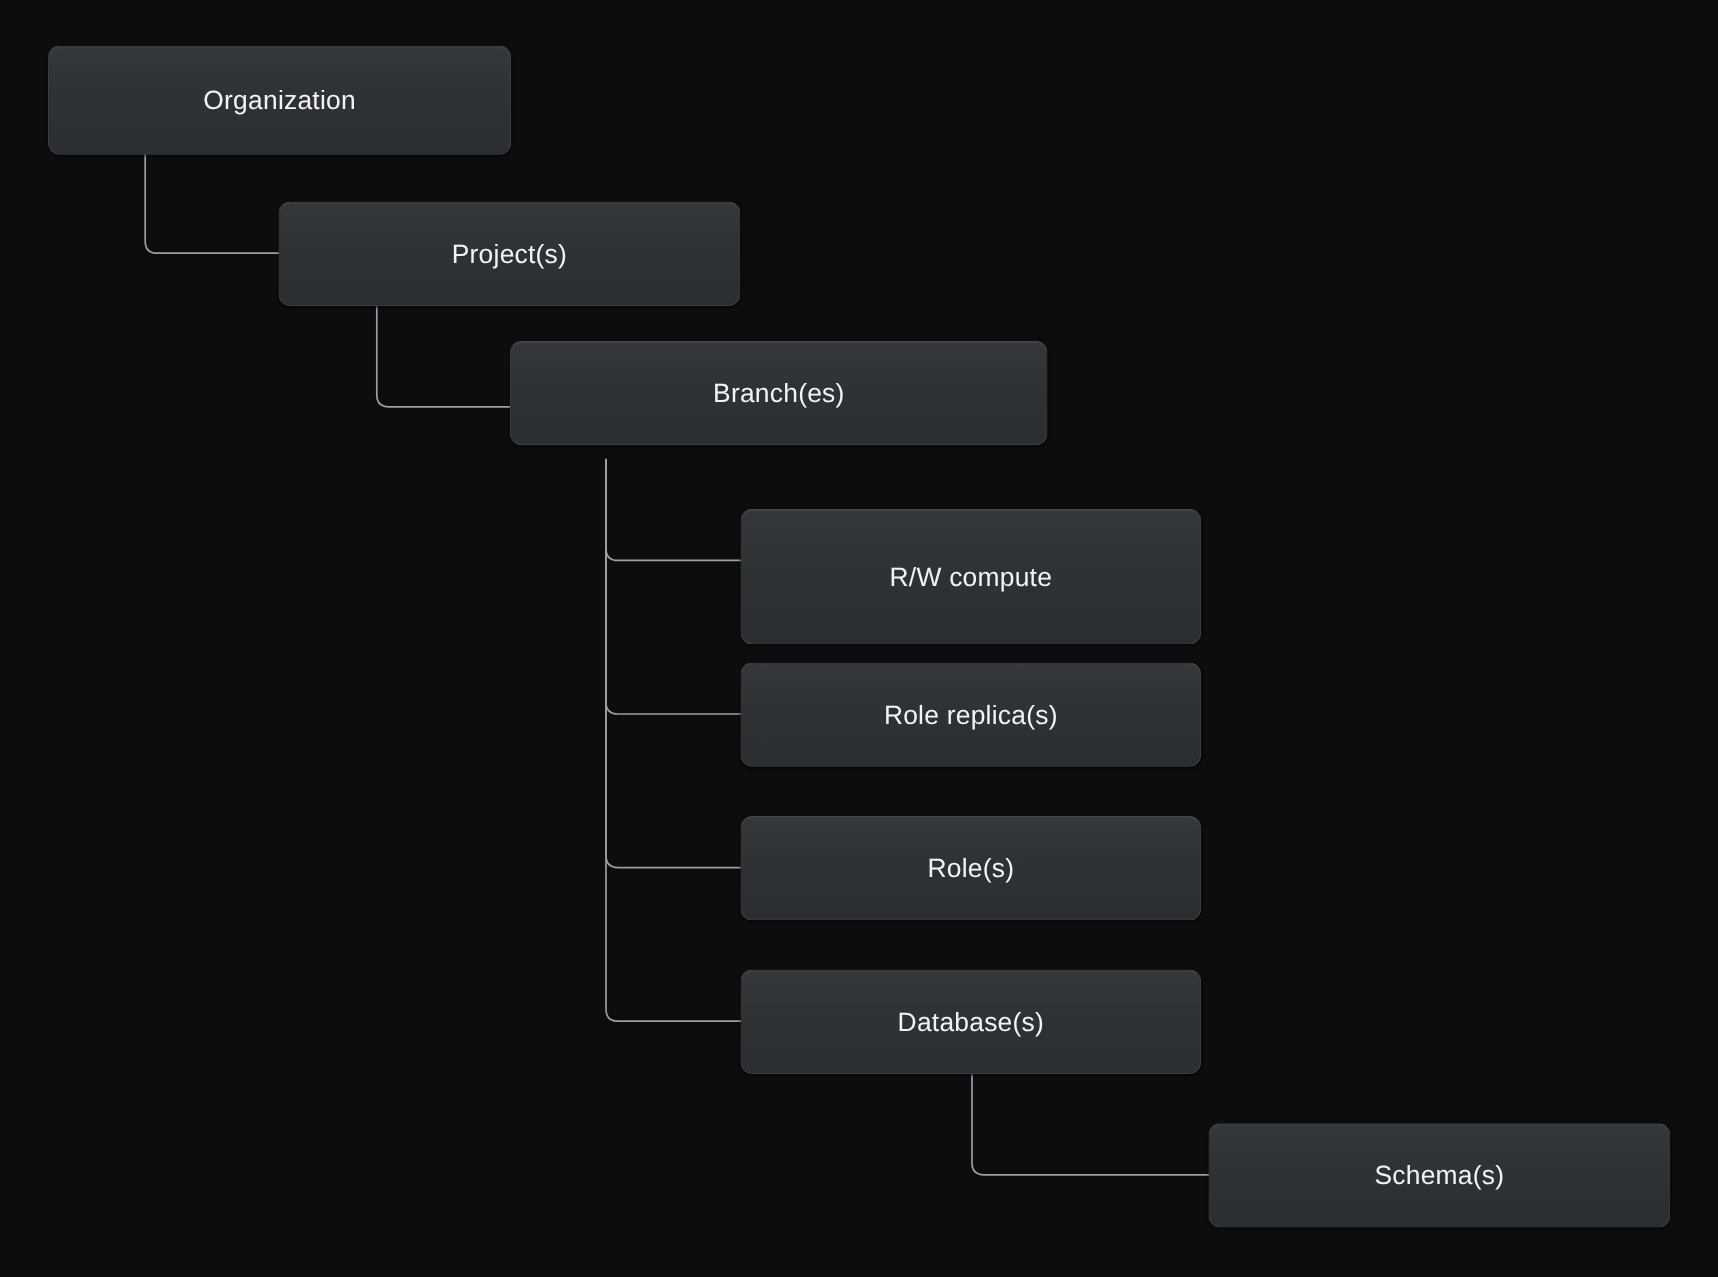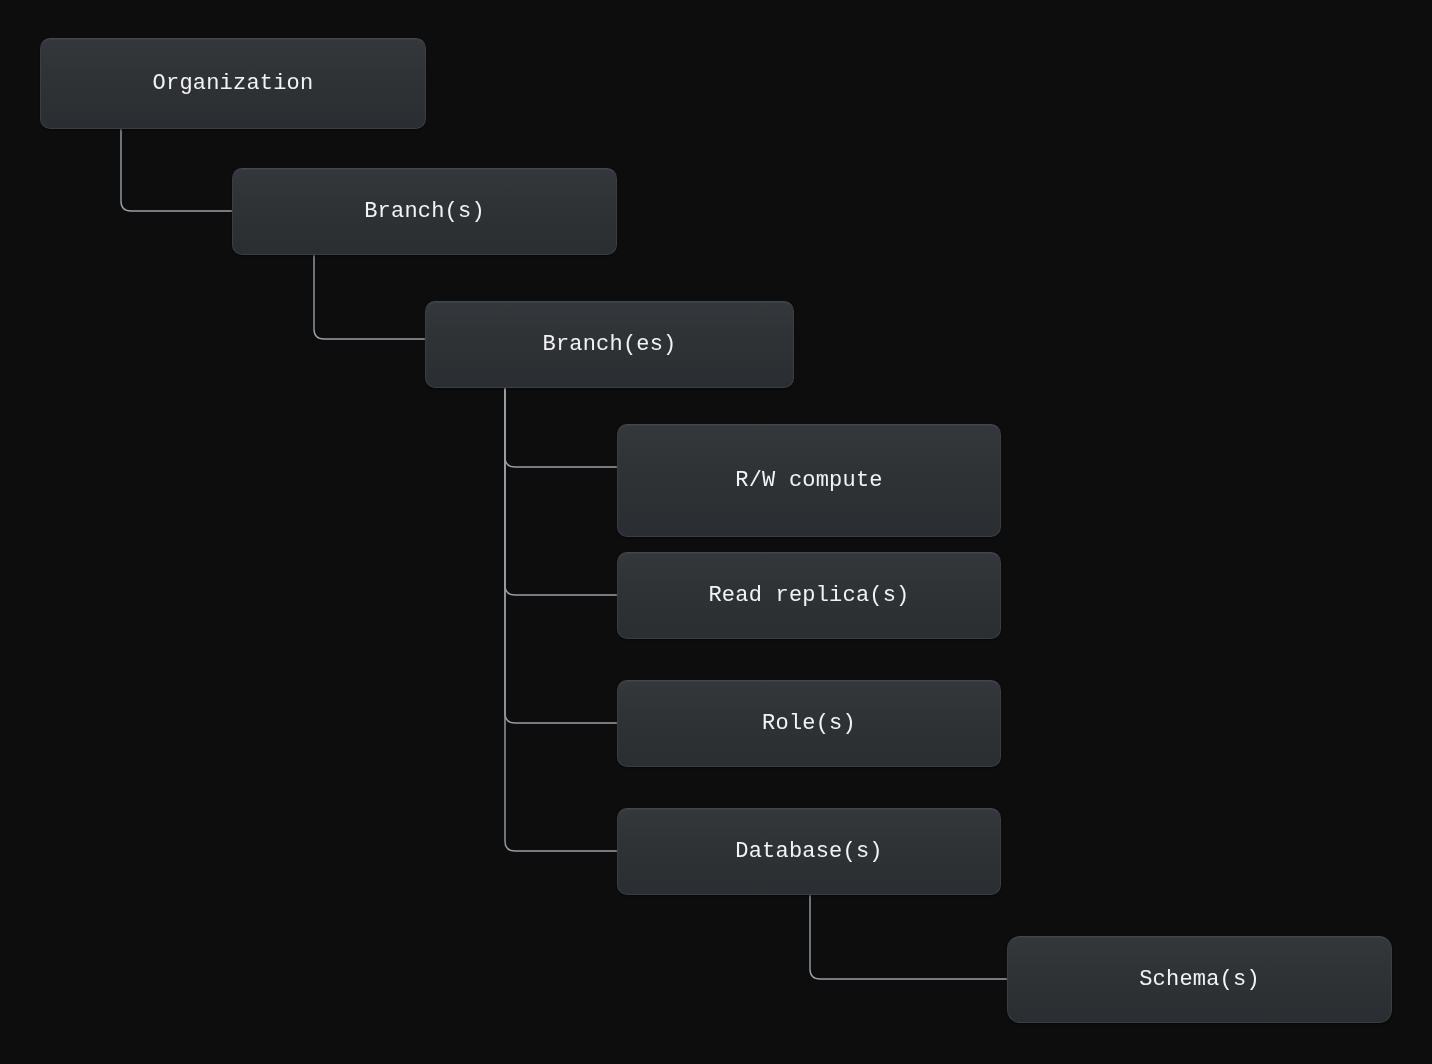--- a/index.html
+++ b/index.html
@@ -7,21 +7,21 @@
     margin: 0;
     padding: 0;
     background: #0d0d0d;
   }
   #canvas {
     position: relative;
     width: 1432px;
     height: 1064px;
     background: #0d0d0d;
     overflow: hidden;
-    font-family: Liberation Mono, monospace;
+    font-family: Liberation Sans, sans-serif;
   }
   #edges {
     position: absolute;
     left: 0;
     top: 0;
     width: 1432px;
     height: 1064px;
     pointer-events: none;
   }
   .node {
@@ -59,35 +59,35 @@
       <path d="M 505 383 L 505 713 Q 505 723 515 723 L 617 723" fill="none" stroke="#9aa0a6" stroke-width="1.4" stroke-linecap="round"></path>
       <path d="M 505 383 L 505 841 Q 505 851 515 851 L 617 851" fill="none" stroke="#9aa0a6" stroke-width="1.4" stroke-linecap="round"></path>
       <path d="M 810 895 L 810 969 Q 810 979 820 979 L 1007 979" fill="none" stroke="#9aa0a6" stroke-width="1.4" stroke-linecap="round"></path>
     </svg>
 
   <div id="nodes-layer">
       <div class="node" style="left: 40px; top: 38px; width: 386px; height: 91px;">
         <span class="node-label">Organization</span>
       </div>
       <div class="node" style="left: 232px; top: 168px; width: 385px; height: 87px;">
-        <span class="node-label">Branch(s)</span>
+        <span class="node-label">Project(s)</span>
       </div>
-      <div class="node" style="left: 425px; top: 301px; width: 369px; height: 87px;">
+      <div class="node" style="left: 425px; top: 284px; width: 448px; height: 87px;">
         <span class="node-label">Branch(es)</span>
       </div>
       <div class="node" style="left: 617px; top: 424px; width: 384px; height: 113px;">
         <span class="node-label">R/W compute</span>
       </div>
       <div class="node" style="left: 617px; top: 552px; width: 384px; height: 87px;">
-        <span class="node-label">Read replica(s)</span>
+        <span class="node-label">Role replica(s)</span>
       </div>
       <div class="node" style="left: 617px; top: 680px; width: 384px; height: 87px; text-align: center;">
         <span class="node-label">Role(s)</span>
       </div>
       <div class="node" style="left: 617px; top: 808px; width: 384px; height: 87px;">
         <span class="node-label">Database(s)</span>
       </div>
-      <div class="node" style="left: 1007px; top: 936px; width: 385px; height: 87px; border-radius: 13px;">
+      <div class="node" style="left: 1007px; top: 936px; width: 385px; height: 87px;">
         <span class="node-label">Schema(s)</span>
       </div>
     </div>
 
 </div>
 
 </body></html>

